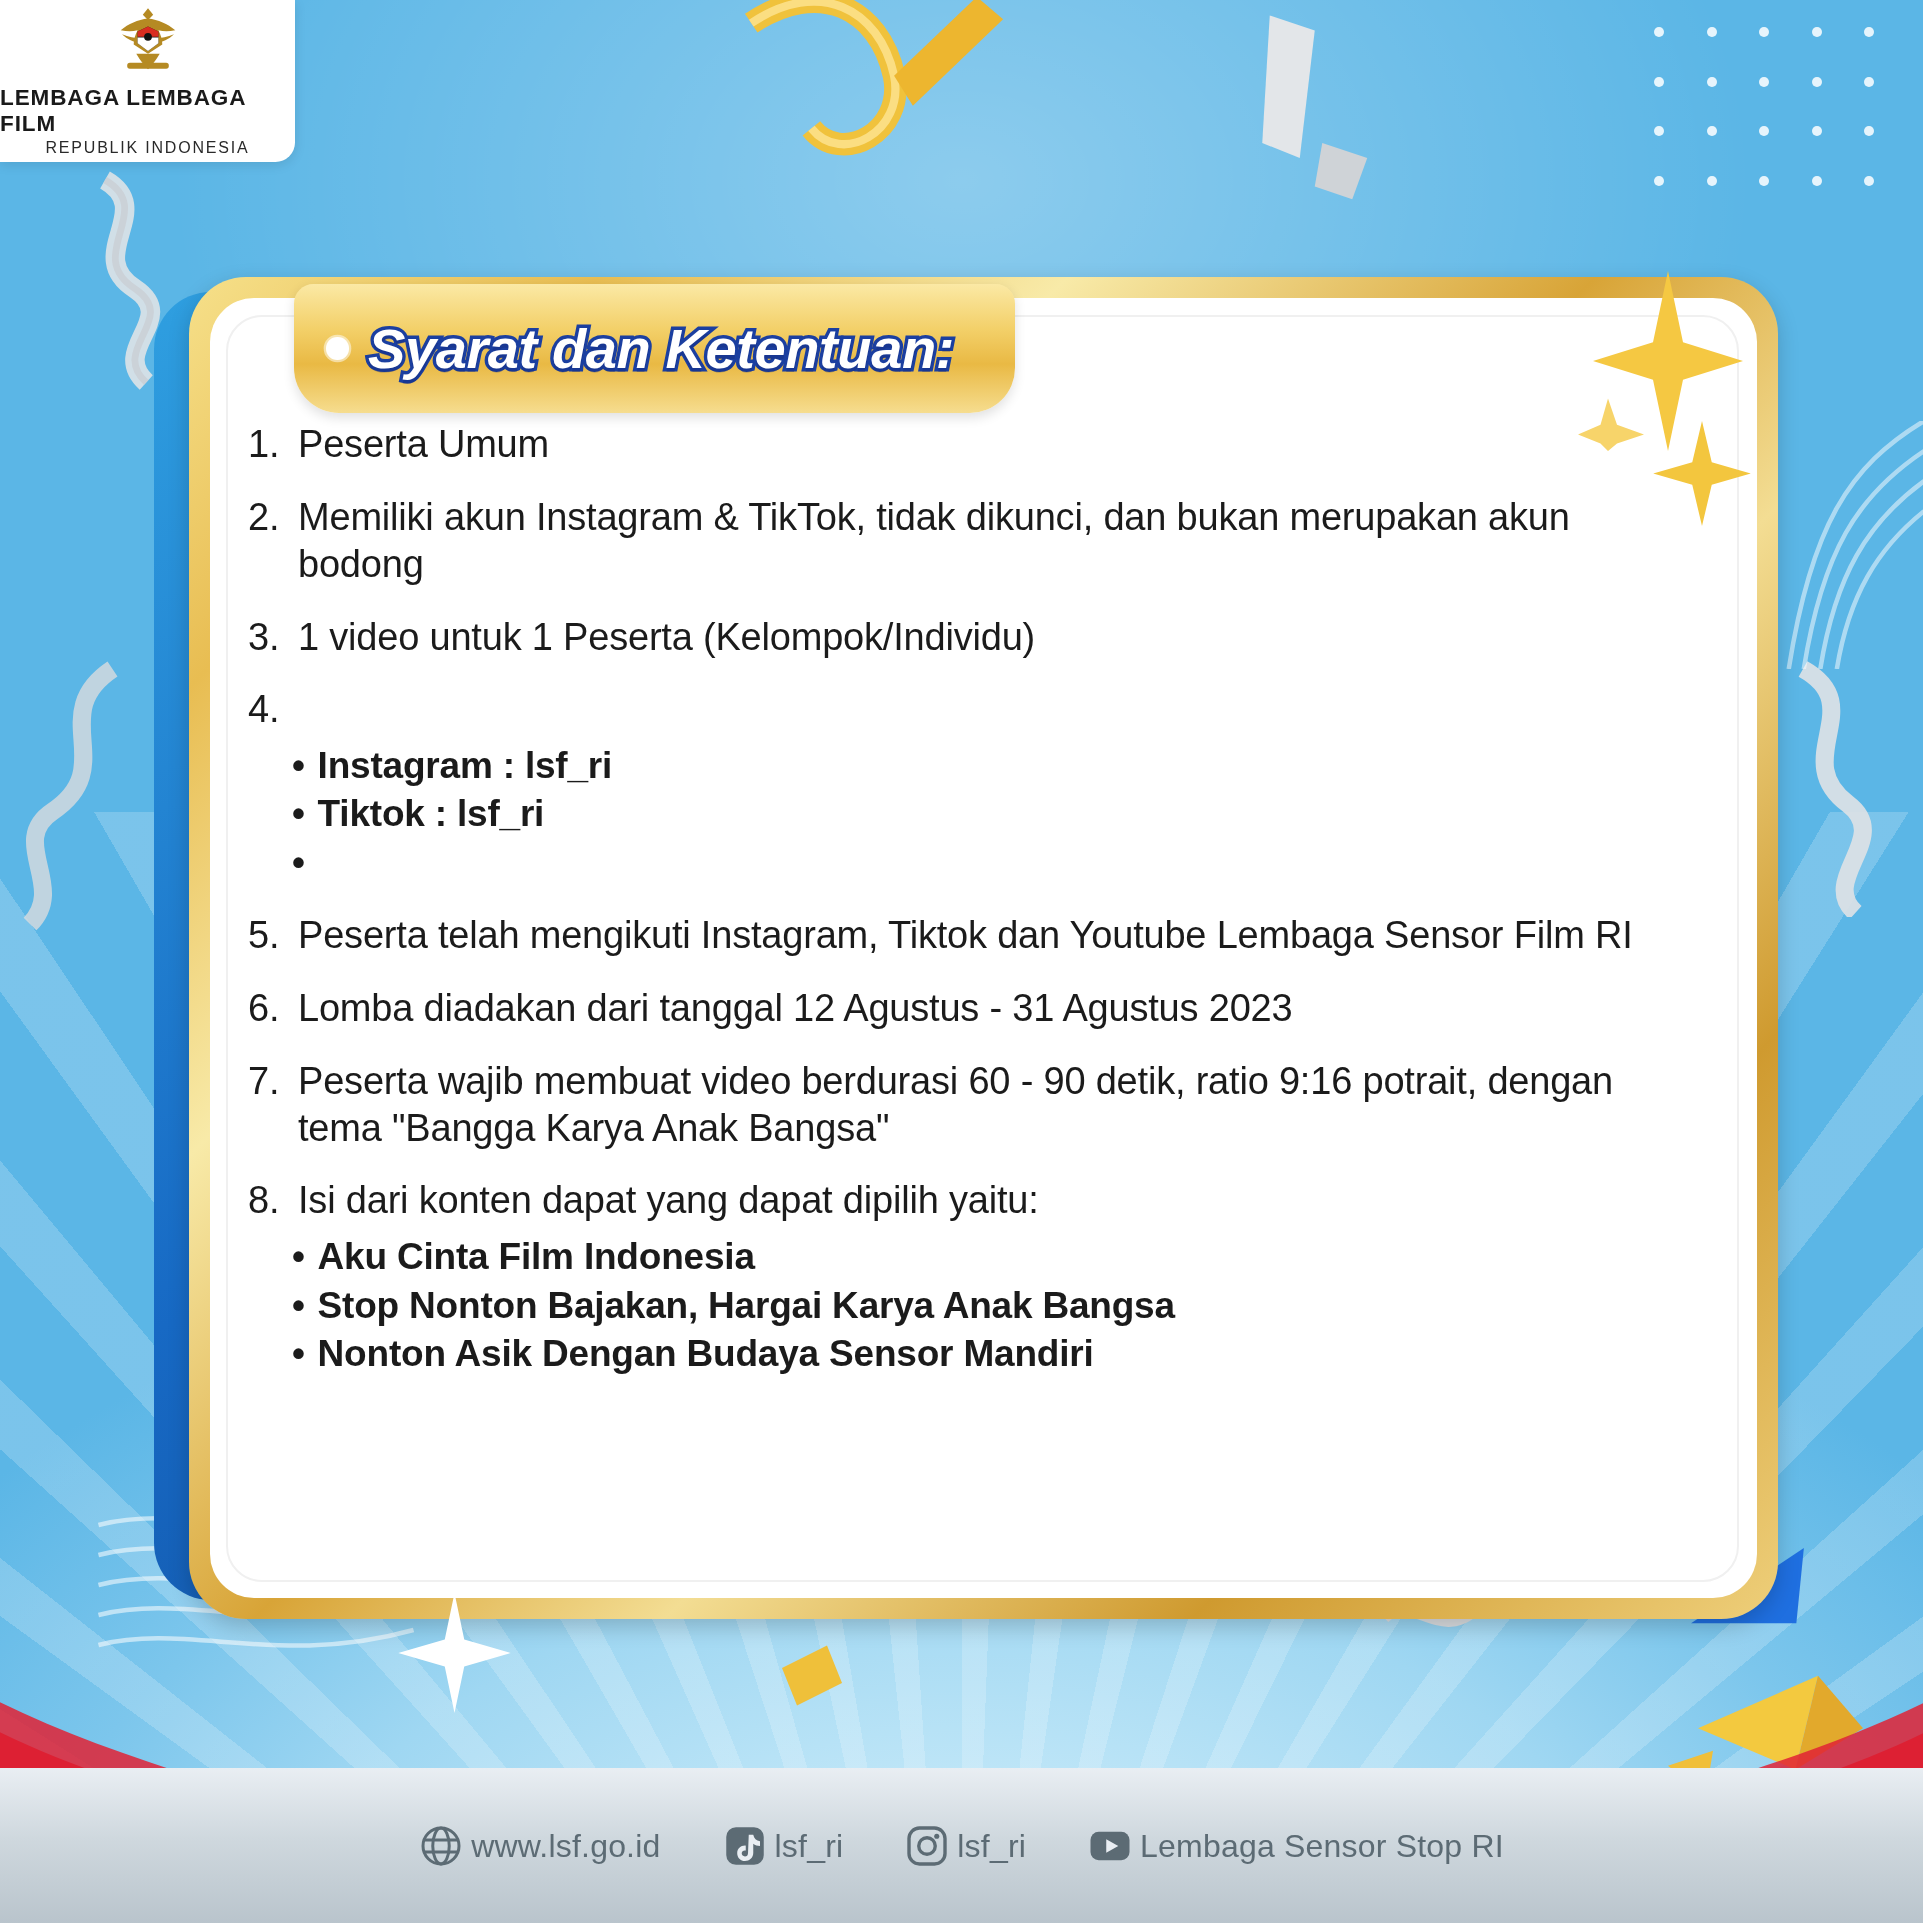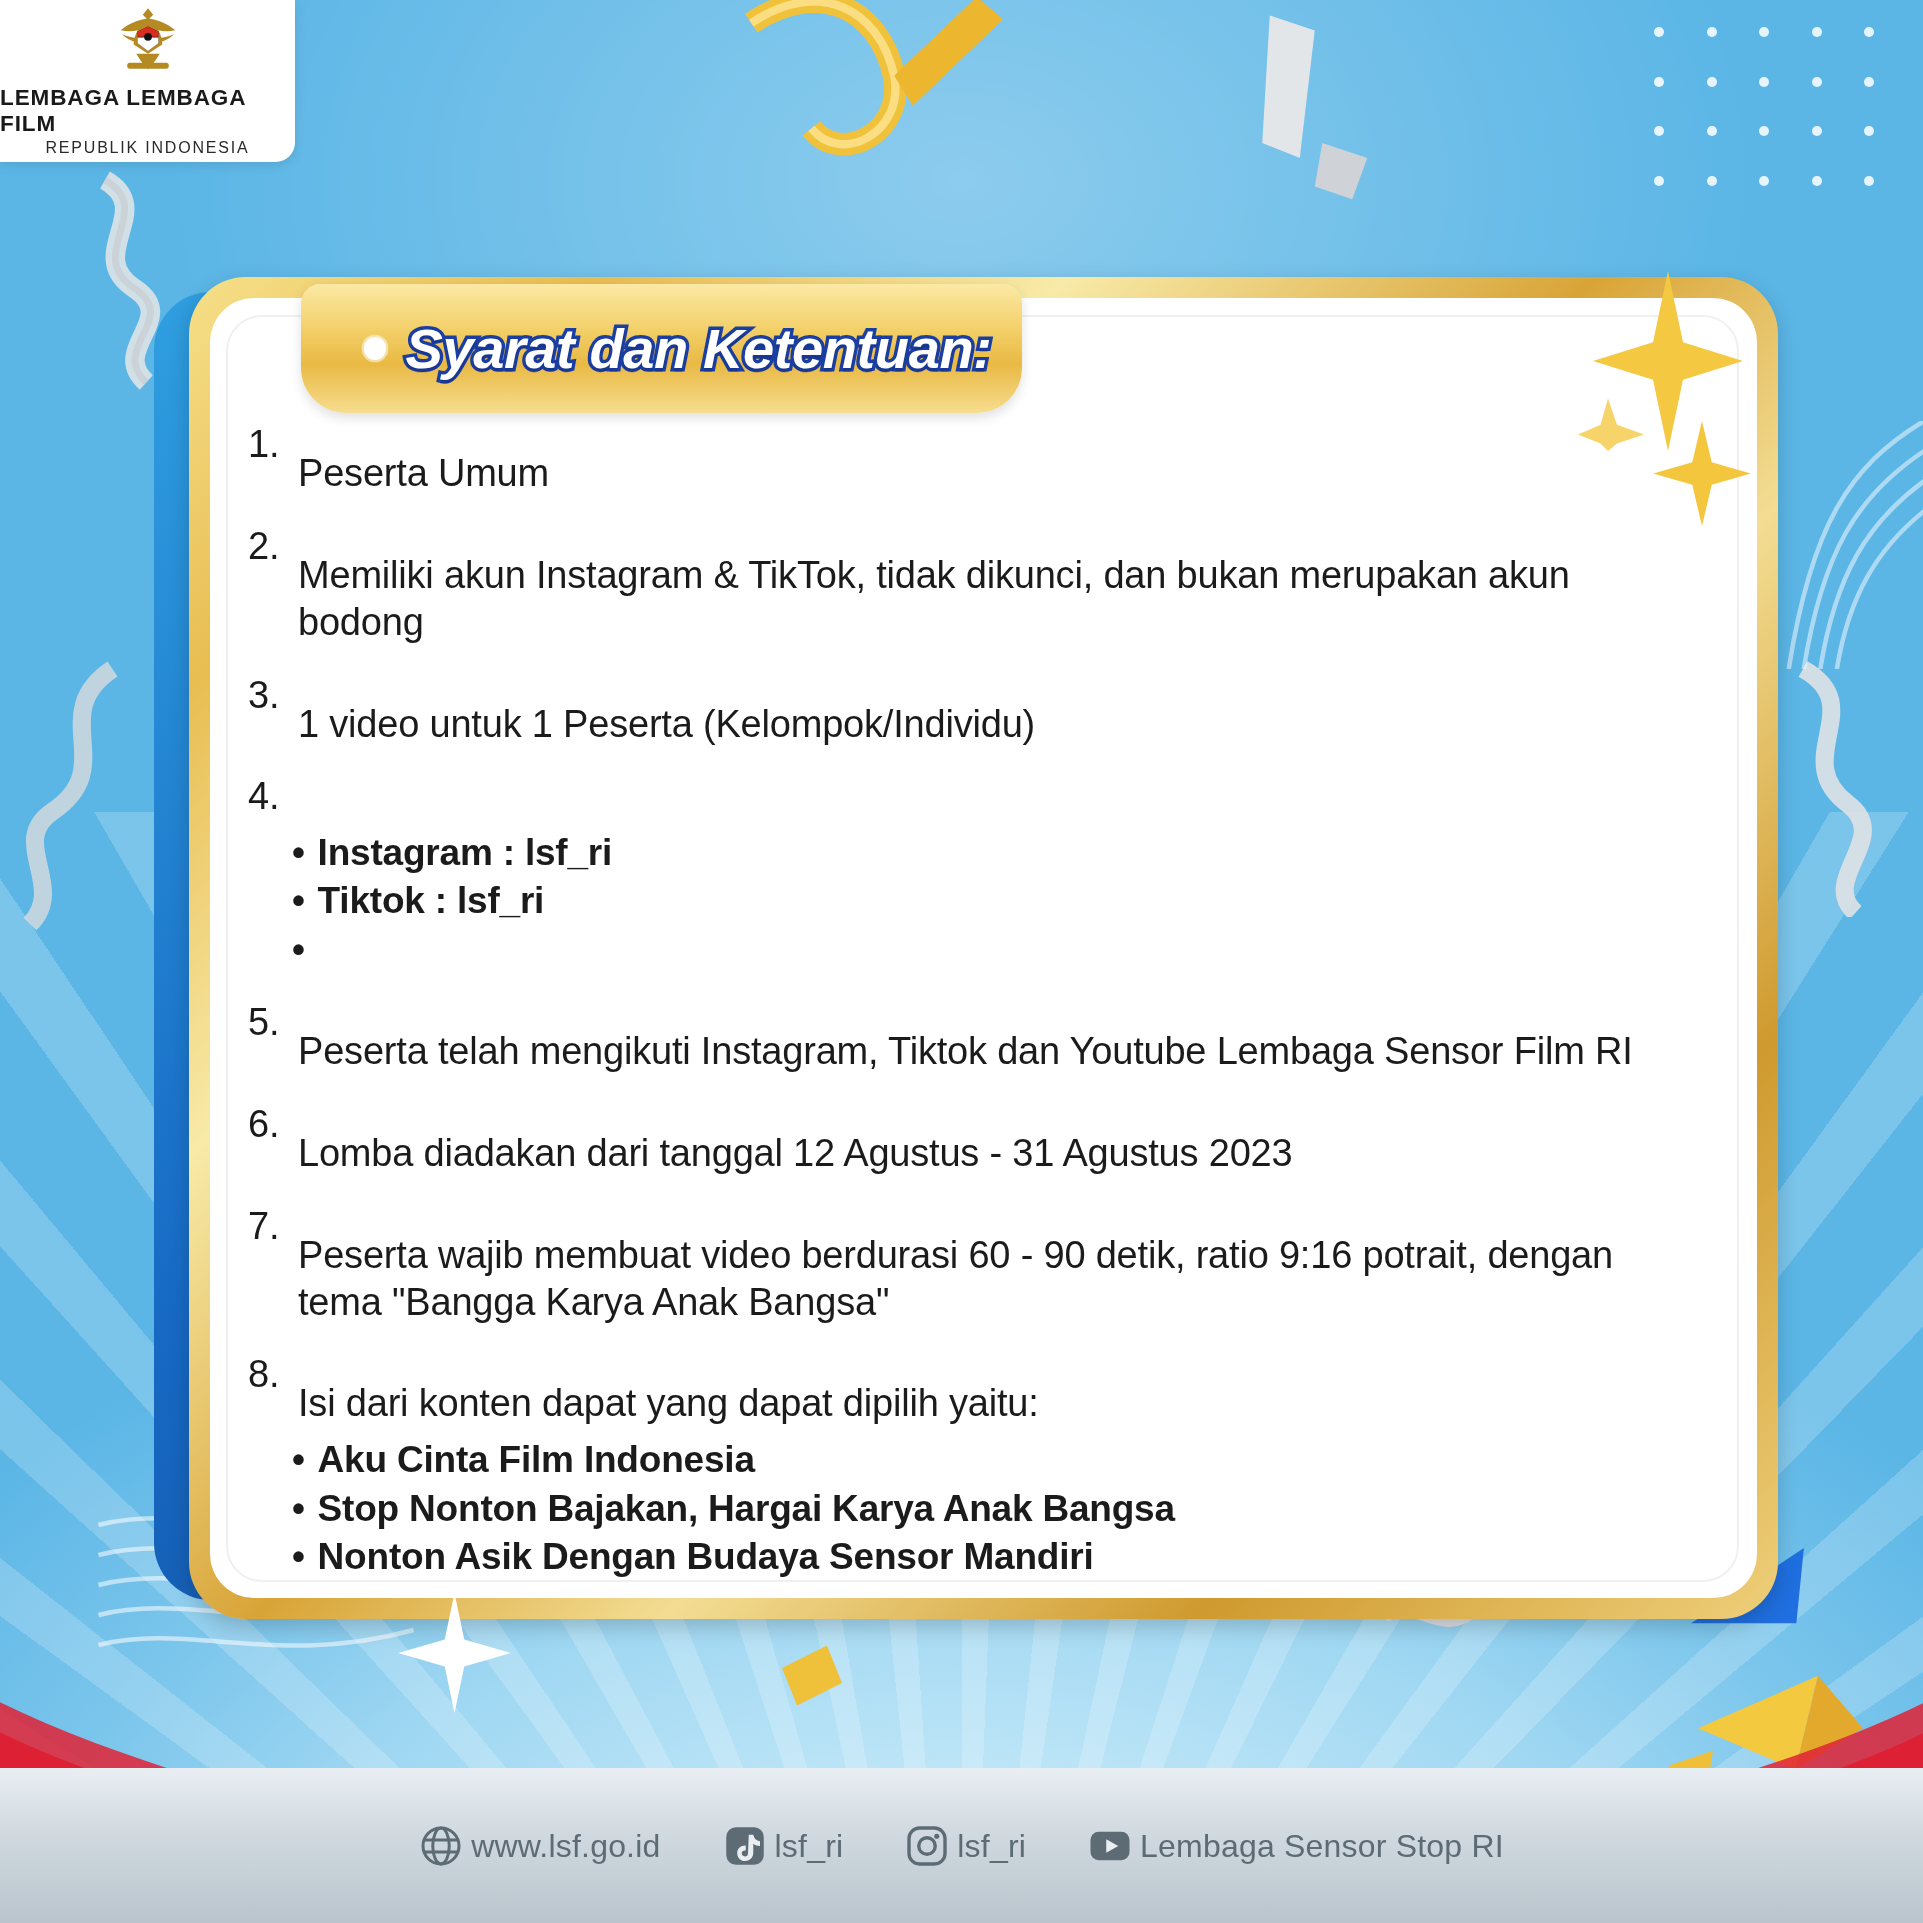--- a/index.html
+++ b/index.html
@@ -86,27 +86,26 @@
     background: #ffffff;
   }
   .card-innerline {
     position:absolute; left: 72px; top: 38px; width: 1513px; height: 1267px;
     border-radius: 36px; border: 2.3px solid #f0f0f0;
     pointer-events:none;
   }
 
   
   .pill {
-    position: absolute; left: 301px; top: 284px;
+    position: absolute; left: 294px; top: 284px;
     width: 721px; height: 129px; z-index: 25;
     border-radius: 19.5px 19.5px 45px 45px;
     background: linear-gradient(180deg,#fbe9a5 0%, #f3d069 35%, #e9b944 62%, #f6dd8f 100%);
     display: flex; align-items: center; padding-left: 32px;
     box-shadow: 0 4.5px 12px rgba(0,0,0,.12);
-    justify-content: center;
   }
   .pill-bullet {
     width: 22.5px; height: 22.5px; border-radius: 50%; background: #fff;
     margin-right: 19.5px; flex: 0 0 auto;
     box-shadow: 0 0 0 2.3px rgba(255,255,255,.5);
   }
   .pill-title {
     font-size: 56px; font-weight: bold; font-style: italic;
     color: #ffffff;
     -webkit-text-stroke: 6.8px #1b3fa0;
@@ -119,21 +118,21 @@
   
   .content {
     position: absolute; left: 248px; top: 421px; width: 1428px; z-index: 26;
     color: #1b1b1b;
   }
   .item {
     display: flex; font-size: 38px; line-height: 1.24; margin-bottom: 25.6px;
     letter-spacing: -0.2px;
   }
   .item .num { width: 50px; flex: 0 0 50px; }
-  .item .txt { flex: 1; margin-top: 29px; }
+  .item .txt { flex: 1; }
   .item .txt b { font-weight: normal; }
   .sublist { margin: 9px 0 4.5px 44px; }
   .sublist .sub {
     font-size: 37px; font-weight: bold; line-height: 1.30; display: flex;
   }
   .sublist .sub .dot { width: 25.6px; flex: 0 0 25.6px; }
 
   
   .footer {
     position: absolute; left: 0; bottom: 0; width: 1924px; height: 156px; z-index: 40;

